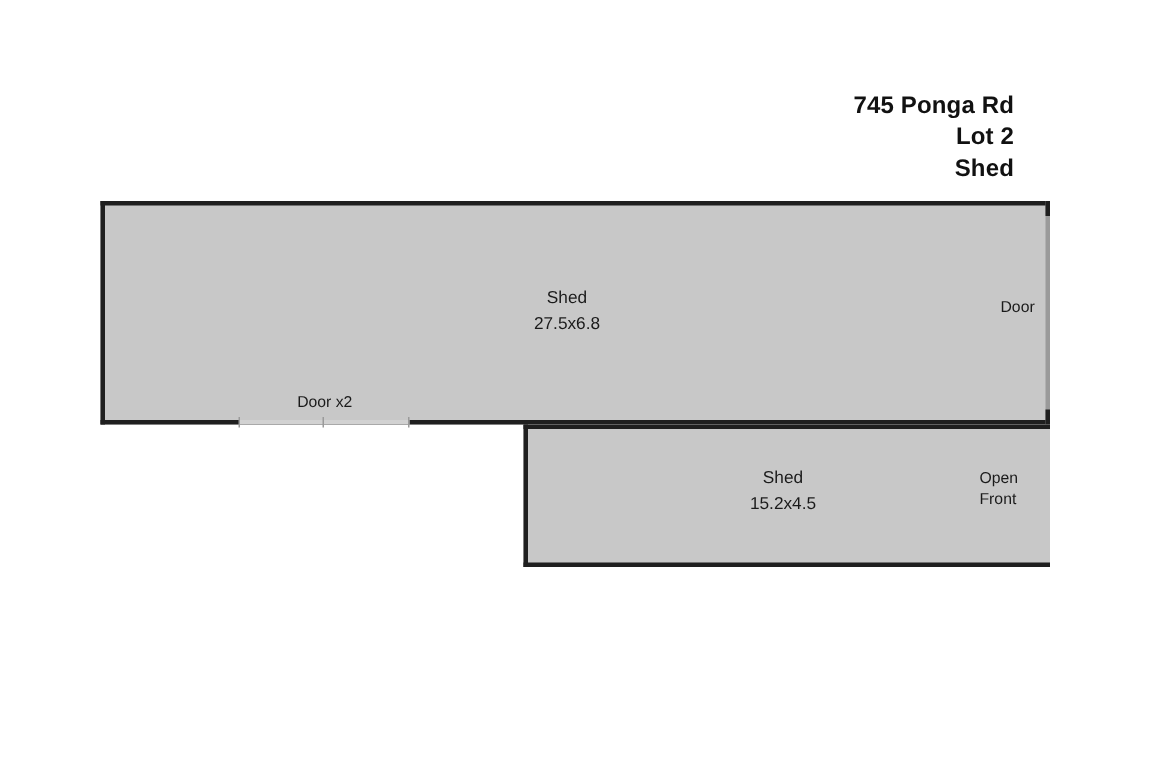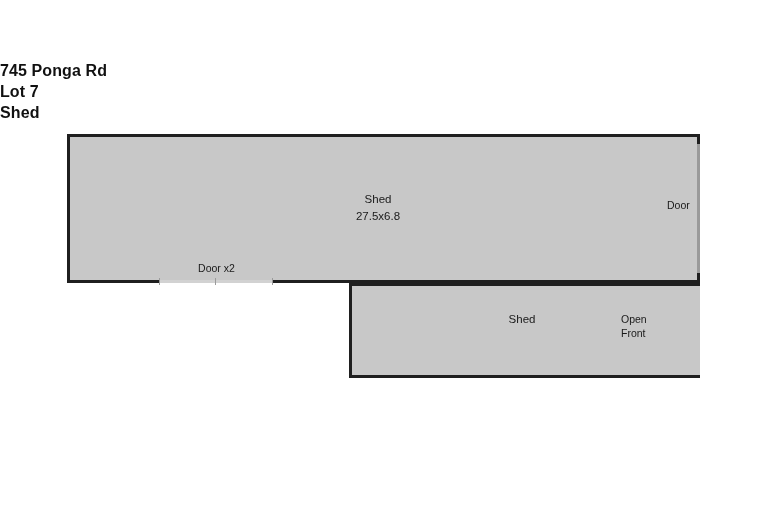--- a/index.html
+++ b/index.html
@@ -22,21 +22,21 @@
     height: 512px;
     background: #ffffff;
   }
 
   
   .title-block {
     position: absolute;
     left: 0;
     top: 60px;
     width: 676px;
-    text-align: left;
+    text-align: right;
     line-height: 1.32;
   }
   .title-line {
     display: block;
     font-size: 16px;
     font-weight: 700;
     letter-spacing: 0.1px;
     color: #111111;
   }
 
@@ -103,21 +103,21 @@
     line-height: 1.32;
     color: #1a1a1a;
     white-space: nowrap;
   }
   #label-door {
     left: 667px;
     top: 199px;
     text-align: center;
   }
   #label-open-front {
-    left: 621px;
+    left: 653px;
     top: 313px;
     text-align: left;
   }
   #label-doors-x2 {
     left: 160px;
     top: 262px;
     width: 113px;
     text-align: center;
   }
 
@@ -183,21 +183,21 @@
     background: #9a9a9a;
   }
 </style>
 </head>
 <body>
 
 <div id="plan-root">
 
   <div class="title-block">
     <span class="title-line">745 Ponga Rd</span>
-    <span class="title-line">Lot 7</span>
+    <span class="title-line">Lot 2</span>
     <span class="title-line">Shed</span>
   </div>
 
   <div class="room" id="shed-upper"></div>
 
   <div id="door-opening-right"></div>
   <div id="door-stub-top"></div>
   <div id="door-stub-bottom"></div>
 
   <div id="doors-x2-opening"></div>
@@ -207,20 +207,21 @@
 
   <div class="room" id="shed-lower"></div>
 
   <div class="room-label" id="label-upper">
     <span class="label-name">Shed</span>
     <span class="label-dims">27.5x6.8</span>
   </div>
 
   <div class="room-label" id="label-lower">
     <span class="label-name">Shed</span>
+    <span class="label-dims">15.2x4.5</span>
   </div>
 
   <div class="opening-label" id="label-door">Door</div>
 
   <div class="opening-label" id="label-doors-x2">Door x2</div>
 
   <div class="opening-label" id="label-open-front">Open<br>Front</div>
 
 </div>
 

